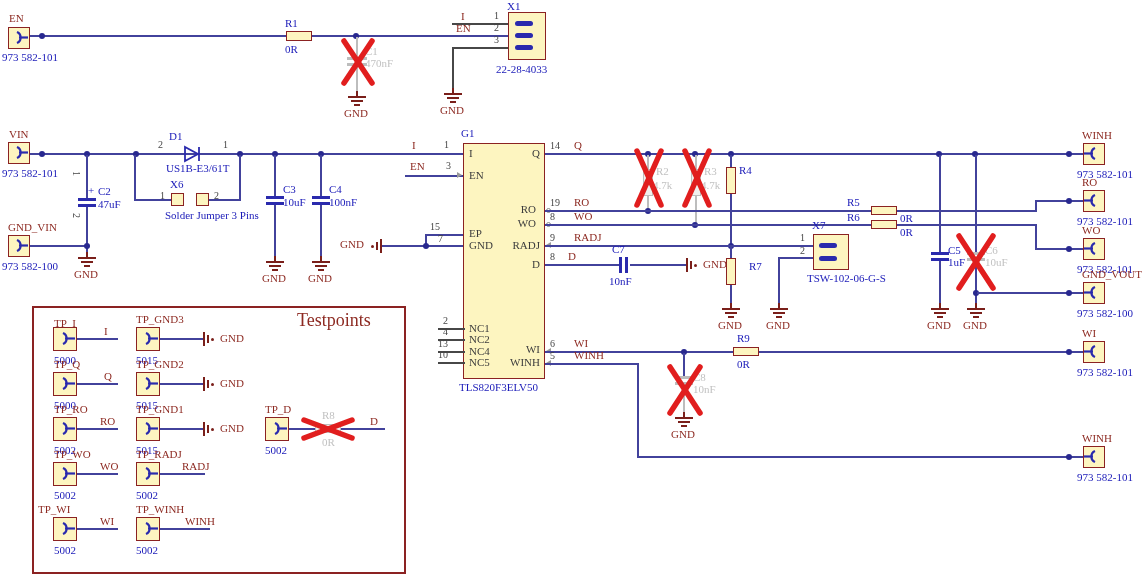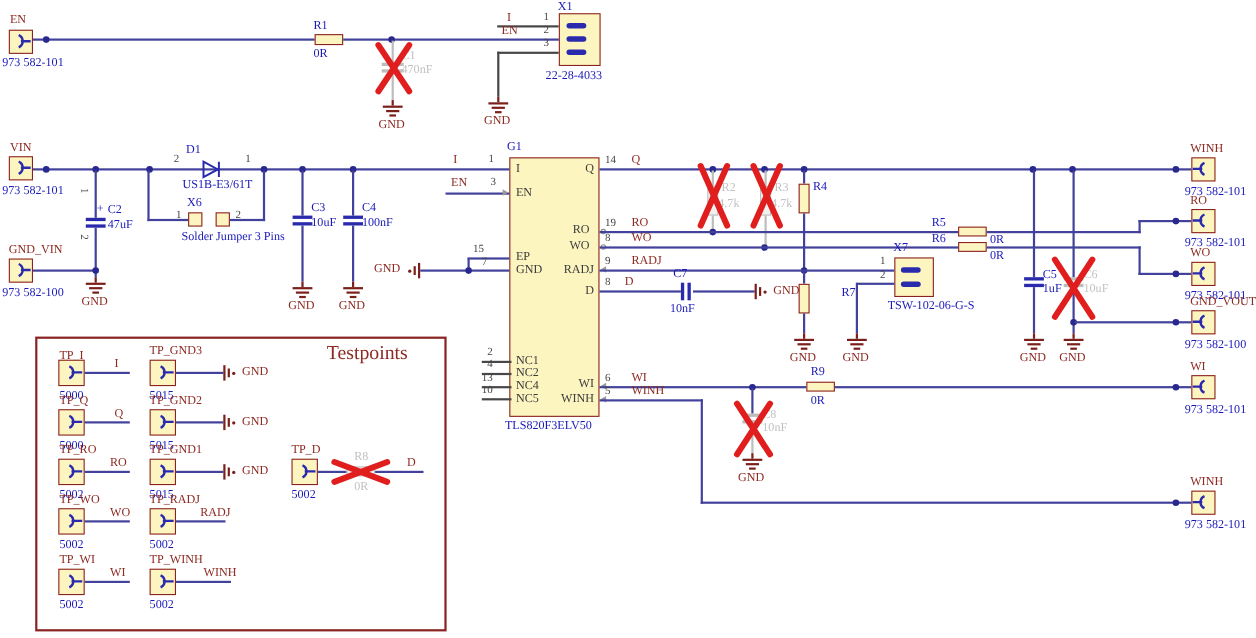--- a/index.html
+++ b/index.html
@@ -295,21 +295,21 @@
   <div class="w" style="left:1035px;top:248px;width:48px;height:2px"></div>
   <div class="dot" style="left:1066px;top:246px"></div>
 
   <div class="w" style="left:545px;top:245px;width:268px;height:2px"></div>
   <span class="pn" style="left:550px;top:232px">9</span>
   <span class="t red" style="left:574px;top:231px">RADJ</span>
 
   <div class="w" style="left:730px;top:247px;width:2px;height:11px"></div>
   <div class="comp" style="left:726px;top:258px;width:10px;height:27px"></div>
   <div class="w" style="left:730px;top:285px;width:2px;height:18px"></div>
-  <span class="t blue" style="left:765px;top:260px">R7</span>
+  <span class="t blue" style="left:749px;top:260px">R7</span>
   <div class="earth" style="left:722px;top:303px">
       <i class="stem"></i>
       <i class="b3"></i>
     </div>
   <span class="t red" style="left:718px;top:319px">GND</span>
 
   <div class="comp" style="left:813px;top:234px;width:36px;height:36px">
     <div class="loz" style="left:5px;top:8px"></div>
     <div class="loz" style="left:5px;top:21px"></div>
   </div>
@@ -558,21 +558,21 @@
   <div class="comp" style="left:136px;top:462px;width:24px;height:24px">
     <svg class="sym" width="21" height="21">
         <path d="M9 5 A6 6 0 0 1 9 16" fill="none" stroke="#2a2aad" stroke-width="2.2"></path>
         <line x1="11" y1="10.5" x2="21" y2="10.5" stroke="#2a2aad" stroke-width="2.2"></line>
       </svg>
   </div>
   <div class="w" style="left:160px;top:473px;width:45px;height:2px"></div>
   <span class="t red" style="left:182px;top:460px">RADJ</span>
   <span class="t blue" style="left:136px;top:489px">5002</span>
 
-  <span class="t red" style="left:54px;top:503px">TP_WI</span>
+  <span class="t red" style="left:38px;top:503px">TP_WI</span>
   <div class="comp" style="left:53px;top:517px;width:24px;height:24px">
     <svg class="sym" width="21" height="21">
         <path d="M9 5 A6 6 0 0 1 9 16" fill="none" stroke="#2a2aad" stroke-width="2.2"></path>
         <line x1="11" y1="10.5" x2="21" y2="10.5" stroke="#2a2aad" stroke-width="2.2"></line>
       </svg>
   </div>
   <div class="w" style="left:77px;top:528px;width:41px;height:2px"></div>
   <span class="t red" style="left:100px;top:515px">WI</span>
   <span class="t blue" style="left:54px;top:544px">5002</span>
   <span class="t red" style="left:136px;top:503px">TP_WINH</span>

